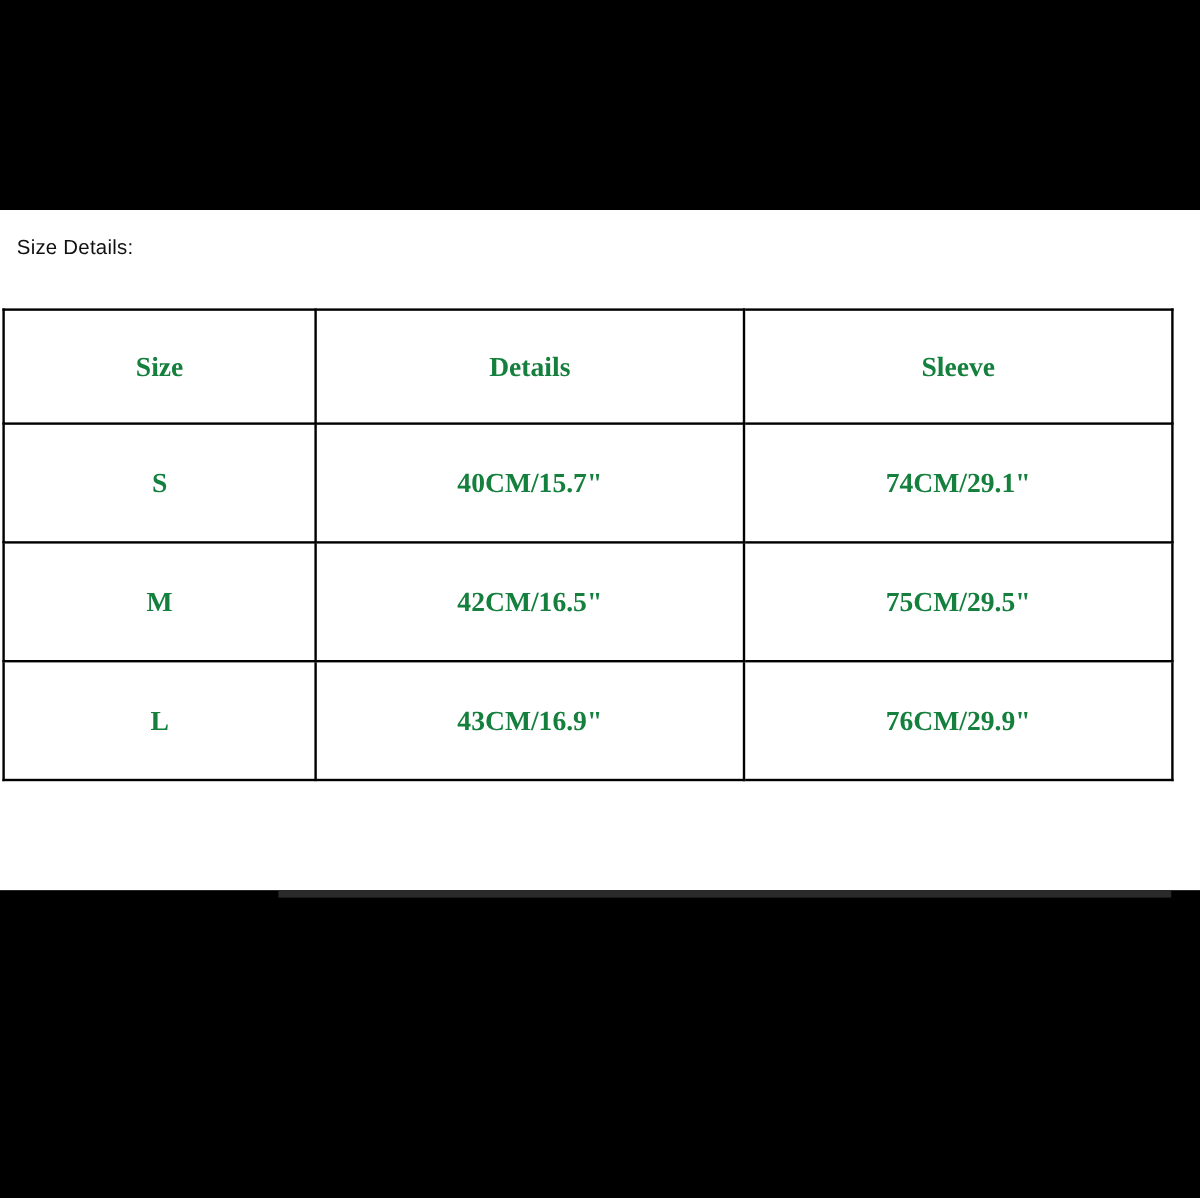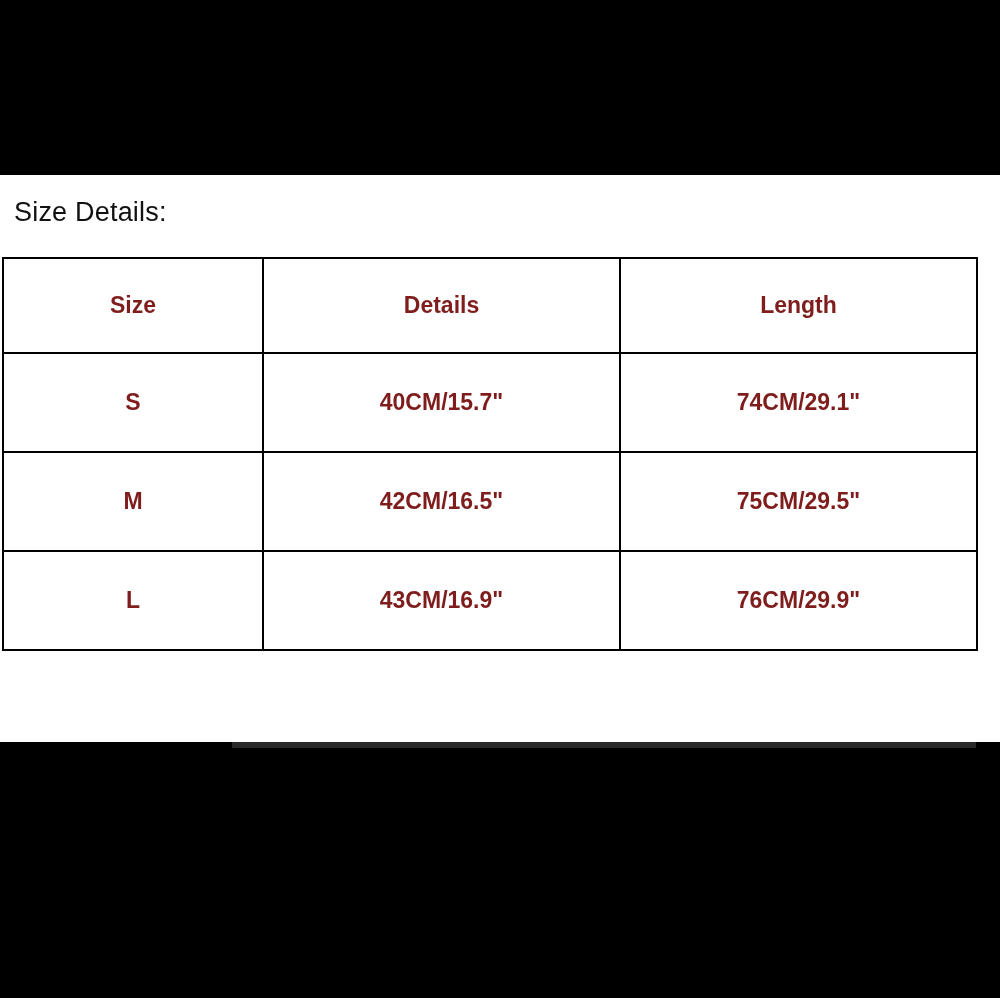--- a/index.html
+++ b/index.html
@@ -25,39 +25,39 @@
     left: 0;
     top: 175px;
     width: 1000px;
     height: 567px;
     background: #ffffff;
   }
   #title {
     position: absolute;
     left: 14px;
     top: 22px;
-    font-size: 27px;
+    font-size: 17px;
     color: #111111;
     font-family: "Liberation Sans", sans-serif;
     letter-spacing: 0.2px;
   }
   #size-table {
     position: absolute;
     left: 2px;
     top: 82px;
     width: 974px;
     border-collapse: collapse;
     table-layout: fixed;
   }
   #size-table td, #size-table th {
     border: 2px solid #000000;
     text-align: center;
     vertical-align: middle;
-    font-family: Liberation Sans, sans-serif;
-    color: #7f1d1d;
+    font-family: Liberation Serif, serif;
+    color: #15803d;
   }
   #size-table thead th {
     height: 91px;
     font-size: 23px;
     font-weight: bold;
   }
   #size-table tbody td {
     height: 95px;
     font-size: 23px;
     font-weight: bold;
@@ -106,21 +106,21 @@
     <table id="size-table">
       <colgroup>
         <col class="c-size">
         <col class="c-sleeve">
         <col class="c-length">
       </colgroup>
       <thead>
         <tr>
           <th>Size</th>
           <th>Details</th>
-          <th>Length</th>
+          <th>Sleeve</th>
         </tr>
       </thead>
       <tbody>
         <tr>
           <td>S</td>
           <td>40CM/15.7"</td>
           <td>74CM/29.1"</td>
         </tr>
         <tr>
           <td>M</td>

